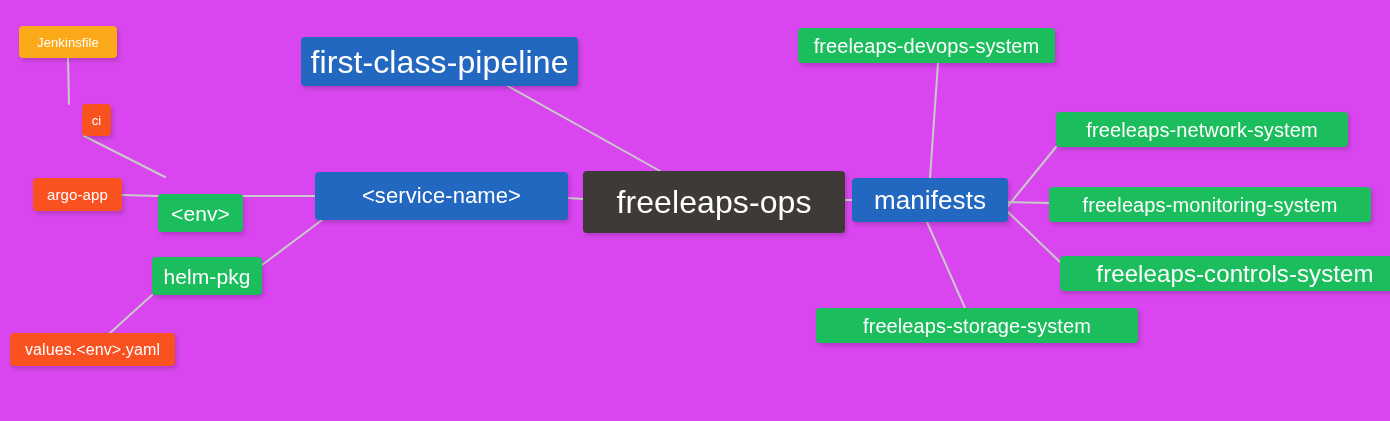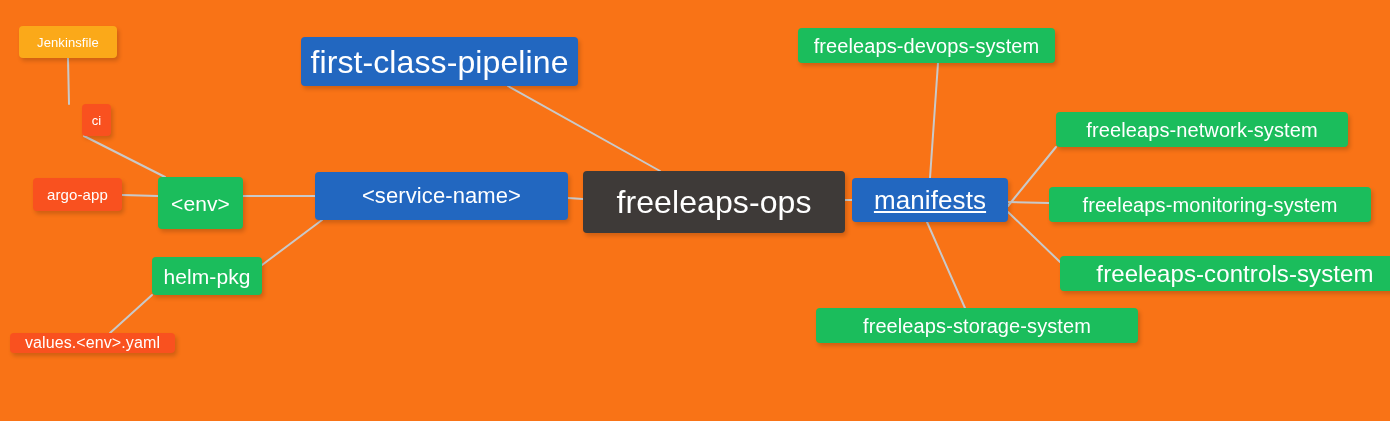--- a/index.html
+++ b/index.html
@@ -8,21 +8,21 @@
     background: #ffffff;
   }
   body {
     font-family: "Liberation Sans", sans-serif;
     -webkit-font-smoothing: antialiased;
   }
   #canvas {
     position: relative;
     width: 1390px;
     height: 421px;
-    background: #f97316;
+    background: #d946ef;
     overflow: hidden;
   }
   #edges {
     position: absolute;
     left: 0;
     top: 0;
     width: 1390px;
     height: 421px;
     pointer-events: none;
   }
@@ -68,39 +68,39 @@
   <div id="node-layer">
       <div class="node" style="left: 19px; top: 26px; width: 98px; height: 32px; background: rgb(251, 169, 25); font-size: 13px;">
         <span class="node-label">Jenkinsfile</span>
       </div>
       <div class="node" style="left: 55px; top: 104px; width: 29px; height: 32px; background: rgb(249, 81, 31); font-size: 13px; margin-left: 27px;">
         <span class="node-label">ci</span>
       </div>
       <div class="node" style="left: 33px; top: 178px; width: 89px; height: 33px; background: rgb(249, 81, 31); font-size: 15px;">
         <span class="node-label">argo-app</span>
       </div>
-      <div class="node" style="left: 158px; top: 177px; width: 85px; height: 52px; background: rgb(27, 189, 92); font-size: 21px; justify-content: center;">
+      <div class="node" style="left: 158px; top: 194px; width: 85px; height: 38px; background: rgb(27, 189, 92); font-size: 21px; justify-content: center;">
         <span class="node-label">&lt;env&gt;</span>
       </div>
       <div class="node" style="left: 152px; top: 257px; width: 110px; height: 38px; background: rgb(27, 189, 92); font-size: 21px;">
         <span class="node-label">helm-pkg</span>
       </div>
-      <div class="node" style="left: 10px; top: 333px; width: 165px; height: 20px; background: rgb(249, 81, 31); font-size: 16px;">
+      <div class="node" style="left: 10px; top: 333px; width: 165px; height: 33px; background: rgb(249, 81, 31); font-size: 16px;">
         <span class="node-label">values.&lt;env&gt;.yaml</span>
       </div>
       <div class="node" style="left: 301px; top: 37px; width: 277px; height: 49px; background: rgb(34, 103, 192); font-size: 32px;">
         <span class="node-label">first-class-pipeline</span>
       </div>
       <div class="node" style="left: 315px; top: 172px; width: 253px; height: 48px; background: rgb(34, 103, 192); font-size: 22px;">
         <span class="node-label">&lt;service-name&gt;</span>
       </div>
       <div class="node" style="left: 583px; top: 171px; width: 262px; height: 62px; background: rgb(62, 58, 56); font-size: 32px;">
         <span class="node-label">freeleaps-ops</span>
       </div>
-      <div class="node" style="left: 852px; top: 178px; width: 156px; height: 44px; background: rgb(34, 103, 192); font-size: 26px; text-decoration: underline;">
+      <div class="node" style="left: 852px; top: 178px; width: 156px; height: 44px; background: rgb(34, 103, 192); font-size: 26px;">
         <span class="node-label">manifests</span>
       </div>
       <div class="node" style="left: 798px; top: 28px; width: 257px; height: 35px; background: rgb(27, 189, 92); font-size: 20px;">
         <span class="node-label">freeleaps-devops-system</span>
       </div>
       <div class="node" style="left: 1056px; top: 112px; width: 292px; height: 35px; background: rgb(27, 189, 92); font-size: 20px; text-align: right;">
         <span class="node-label">freeleaps-network-system</span>
       </div>
       <div class="node" style="left: 1049px; top: 187px; width: 322px; height: 35px; background: rgb(27, 189, 92); font-size: 20px;">
         <span class="node-label">freeleaps-monitoring-system</span>

